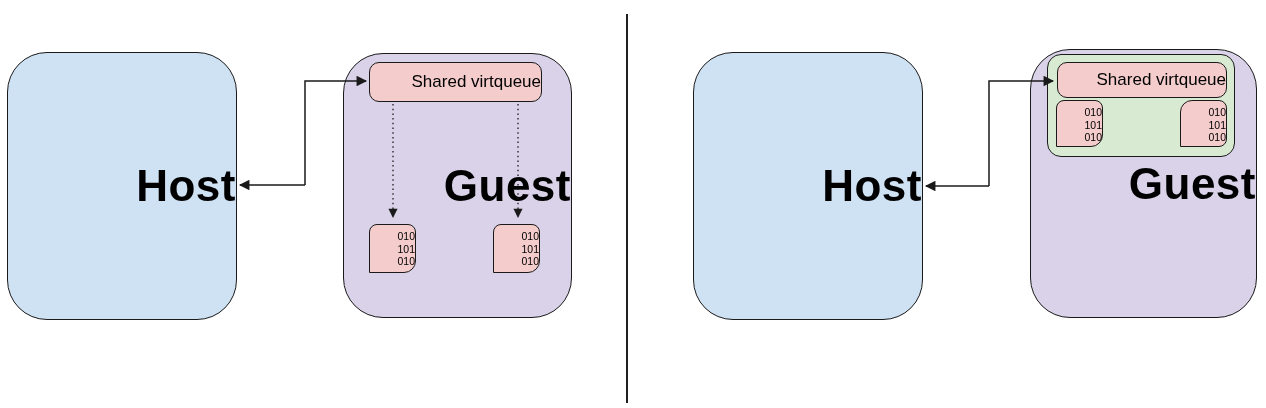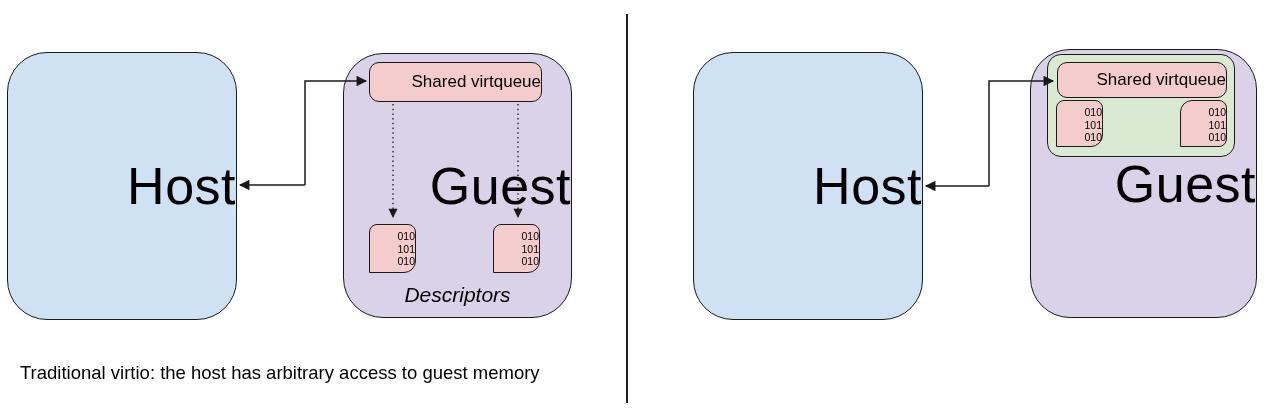--- a/index.html
+++ b/index.html
@@ -15,22 +15,22 @@
   .shape {
     position: absolute;
     box-sizing: border-box;
     border: 1.5px solid #1a1a1a;
     display: flex;
     align-items: center;
     justify-content: flex-end;
   }
   .big-box { border-radius: 40px; }
   .big-label {
-    font-size: 52px;
-    font-weight: 400;
+    font-size: 44px;
+    font-weight: 700;
     letter-spacing: 0.5px;
   }
   .vq-box { border-radius: 10px; }
   .vq-label { font-size: 17px; }
   .window-box { border-radius: 14px; }
   .desc-box {
     border-radius: 8px 8px 12px 0;
     align-items: flex-start;
     justify-content: flex-end;
   }
@@ -93,23 +93,21 @@
 101
 010</span>
   </div>
 
   <div class="shape desc-box" style="left: 493px; top: 224px; width: 47px; height: 49px; background-color: rgb(244, 204, 204);">
     <span class="desc-text">010
 101
 010</span>
   </div>
 
-  <div class="descriptors-label">Descriptors</div>
 
-  <div class="caption" style="left:20px;">Traditional virtio: the host has arbitrary access to guest memory</div>
 
   <div id="divider"></div>
 
   <div class="shape big-box" style="left: 693px; top: 52px; width: 230px; height: 268px; background-color: rgb(207, 226, 243);">
     <span class="big-label">Host</span>
   </div>
 
   <div class="shape big-box" style="left: 1030px; top: 49px; width: 227px; height: 269px; background-color: rgb(217, 210, 233);">
     <span class="big-label">Guest</span>
   </div>

